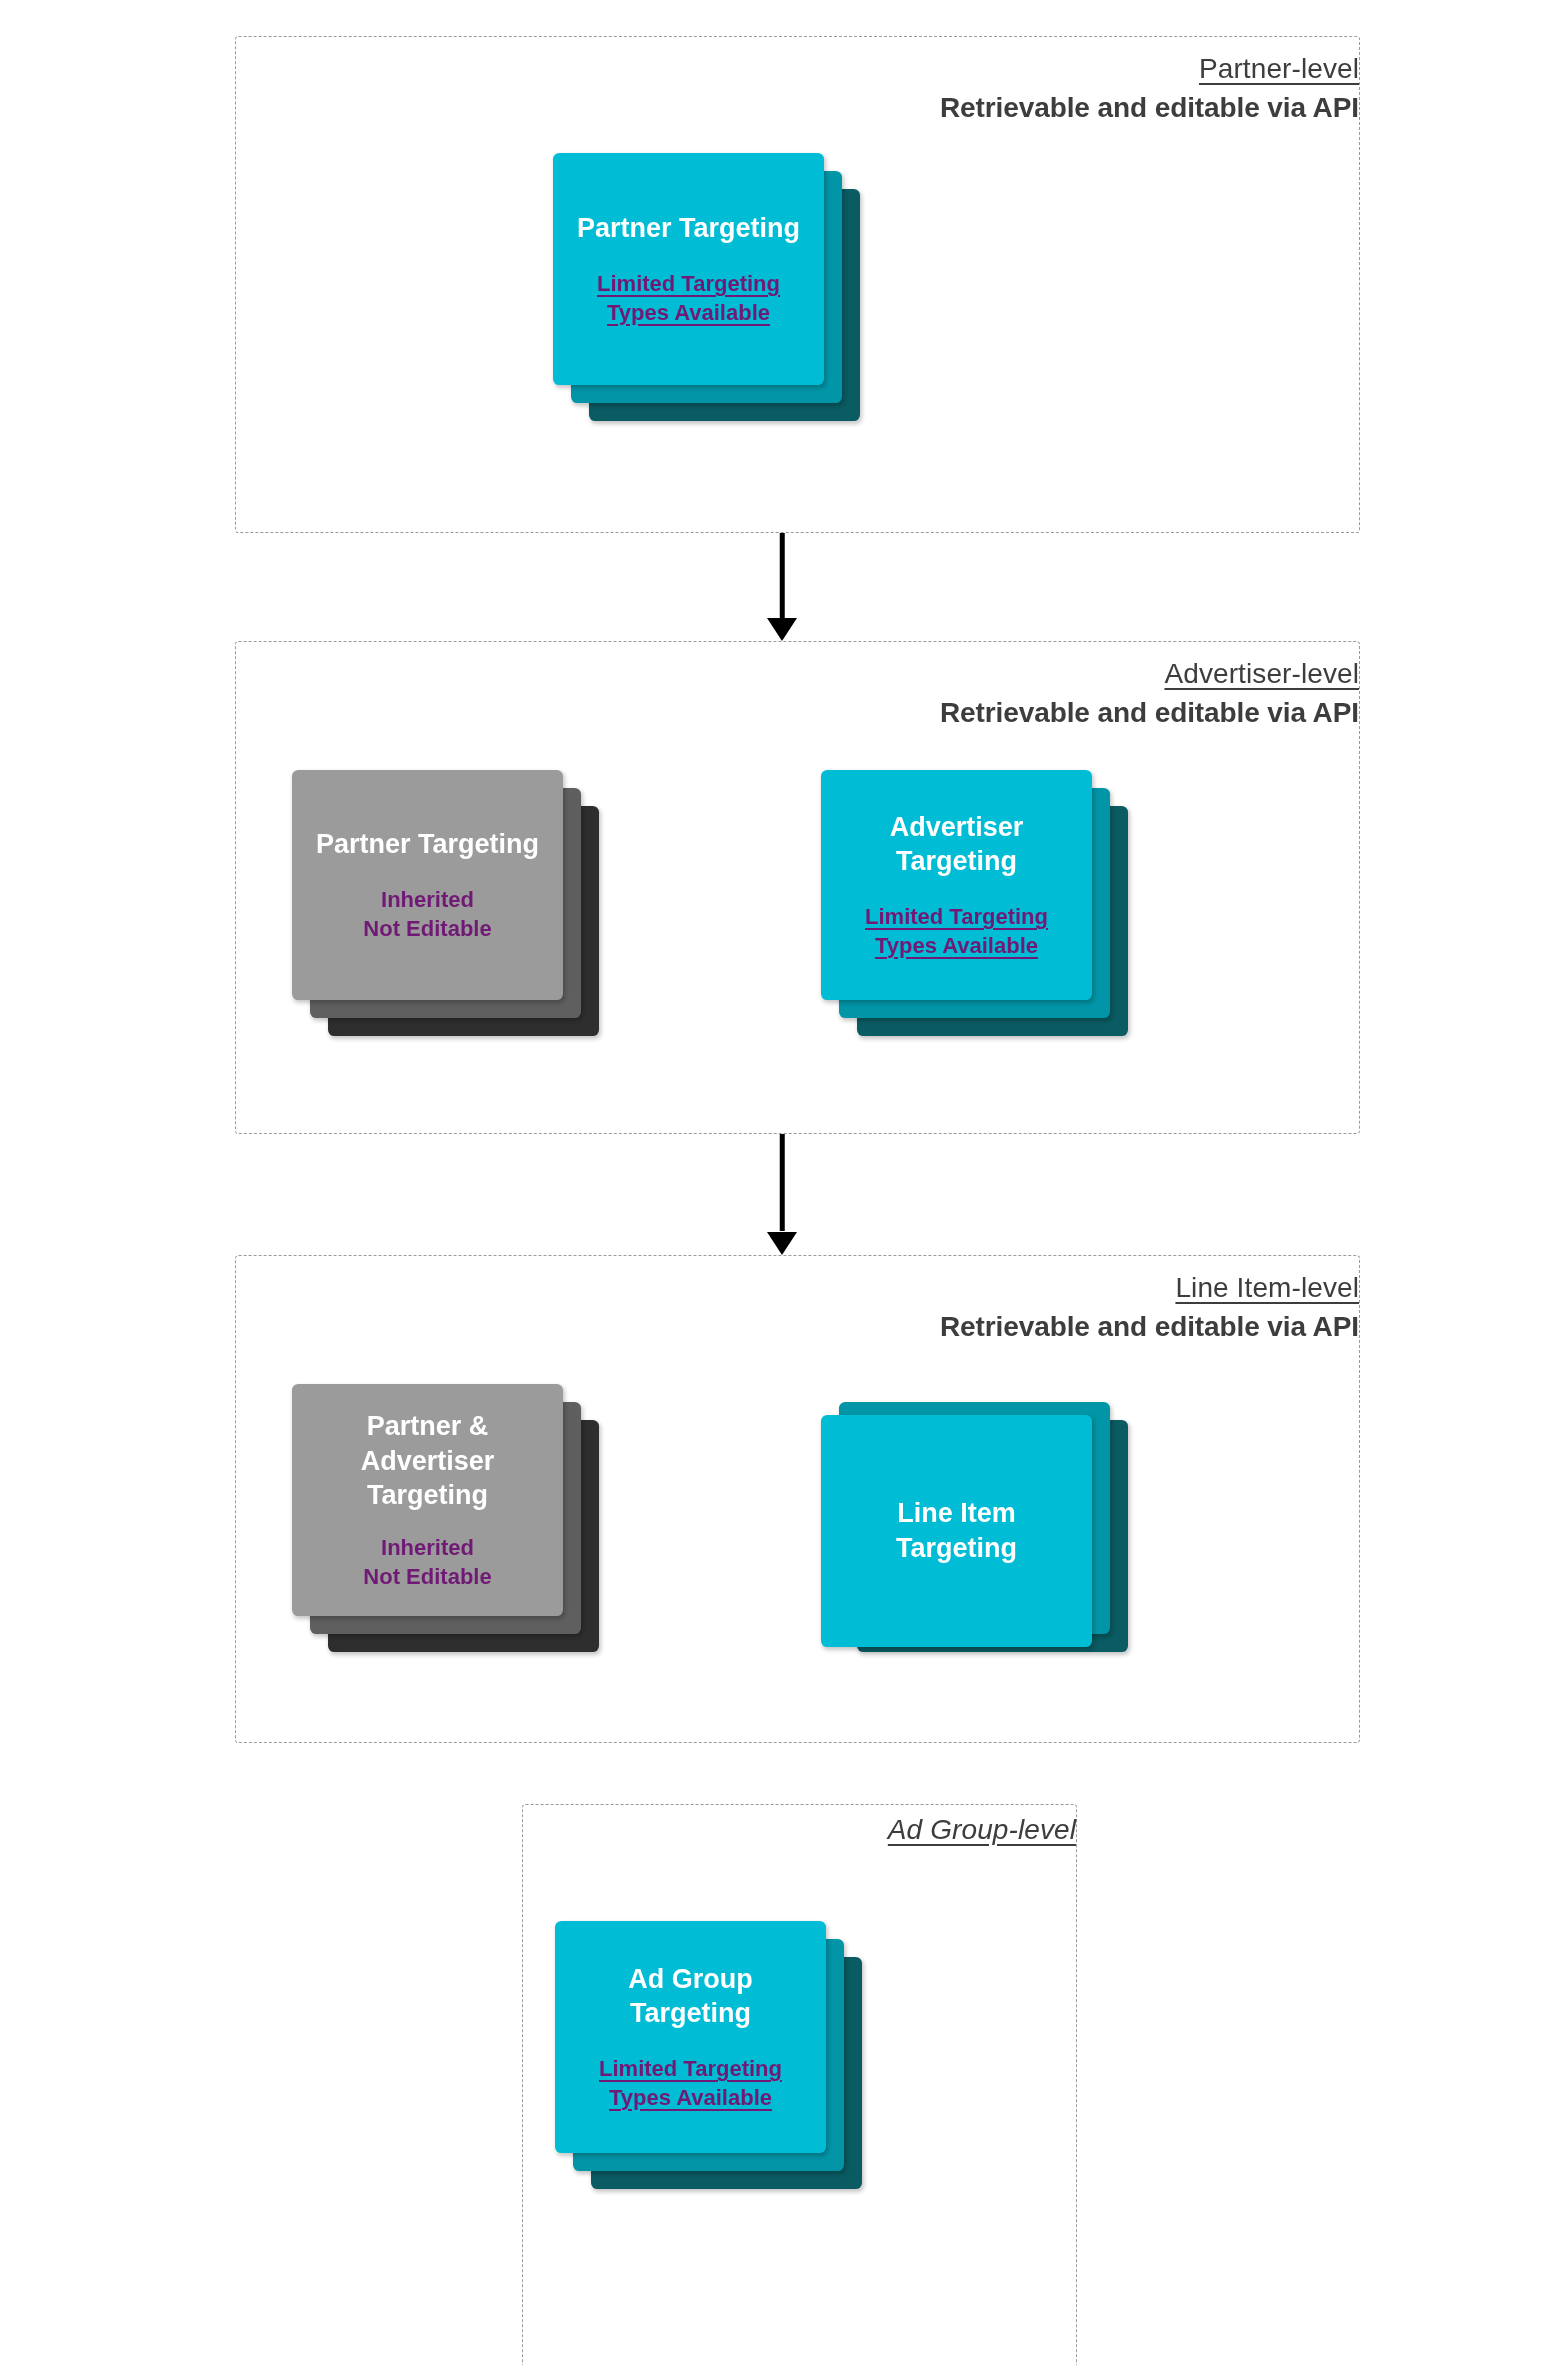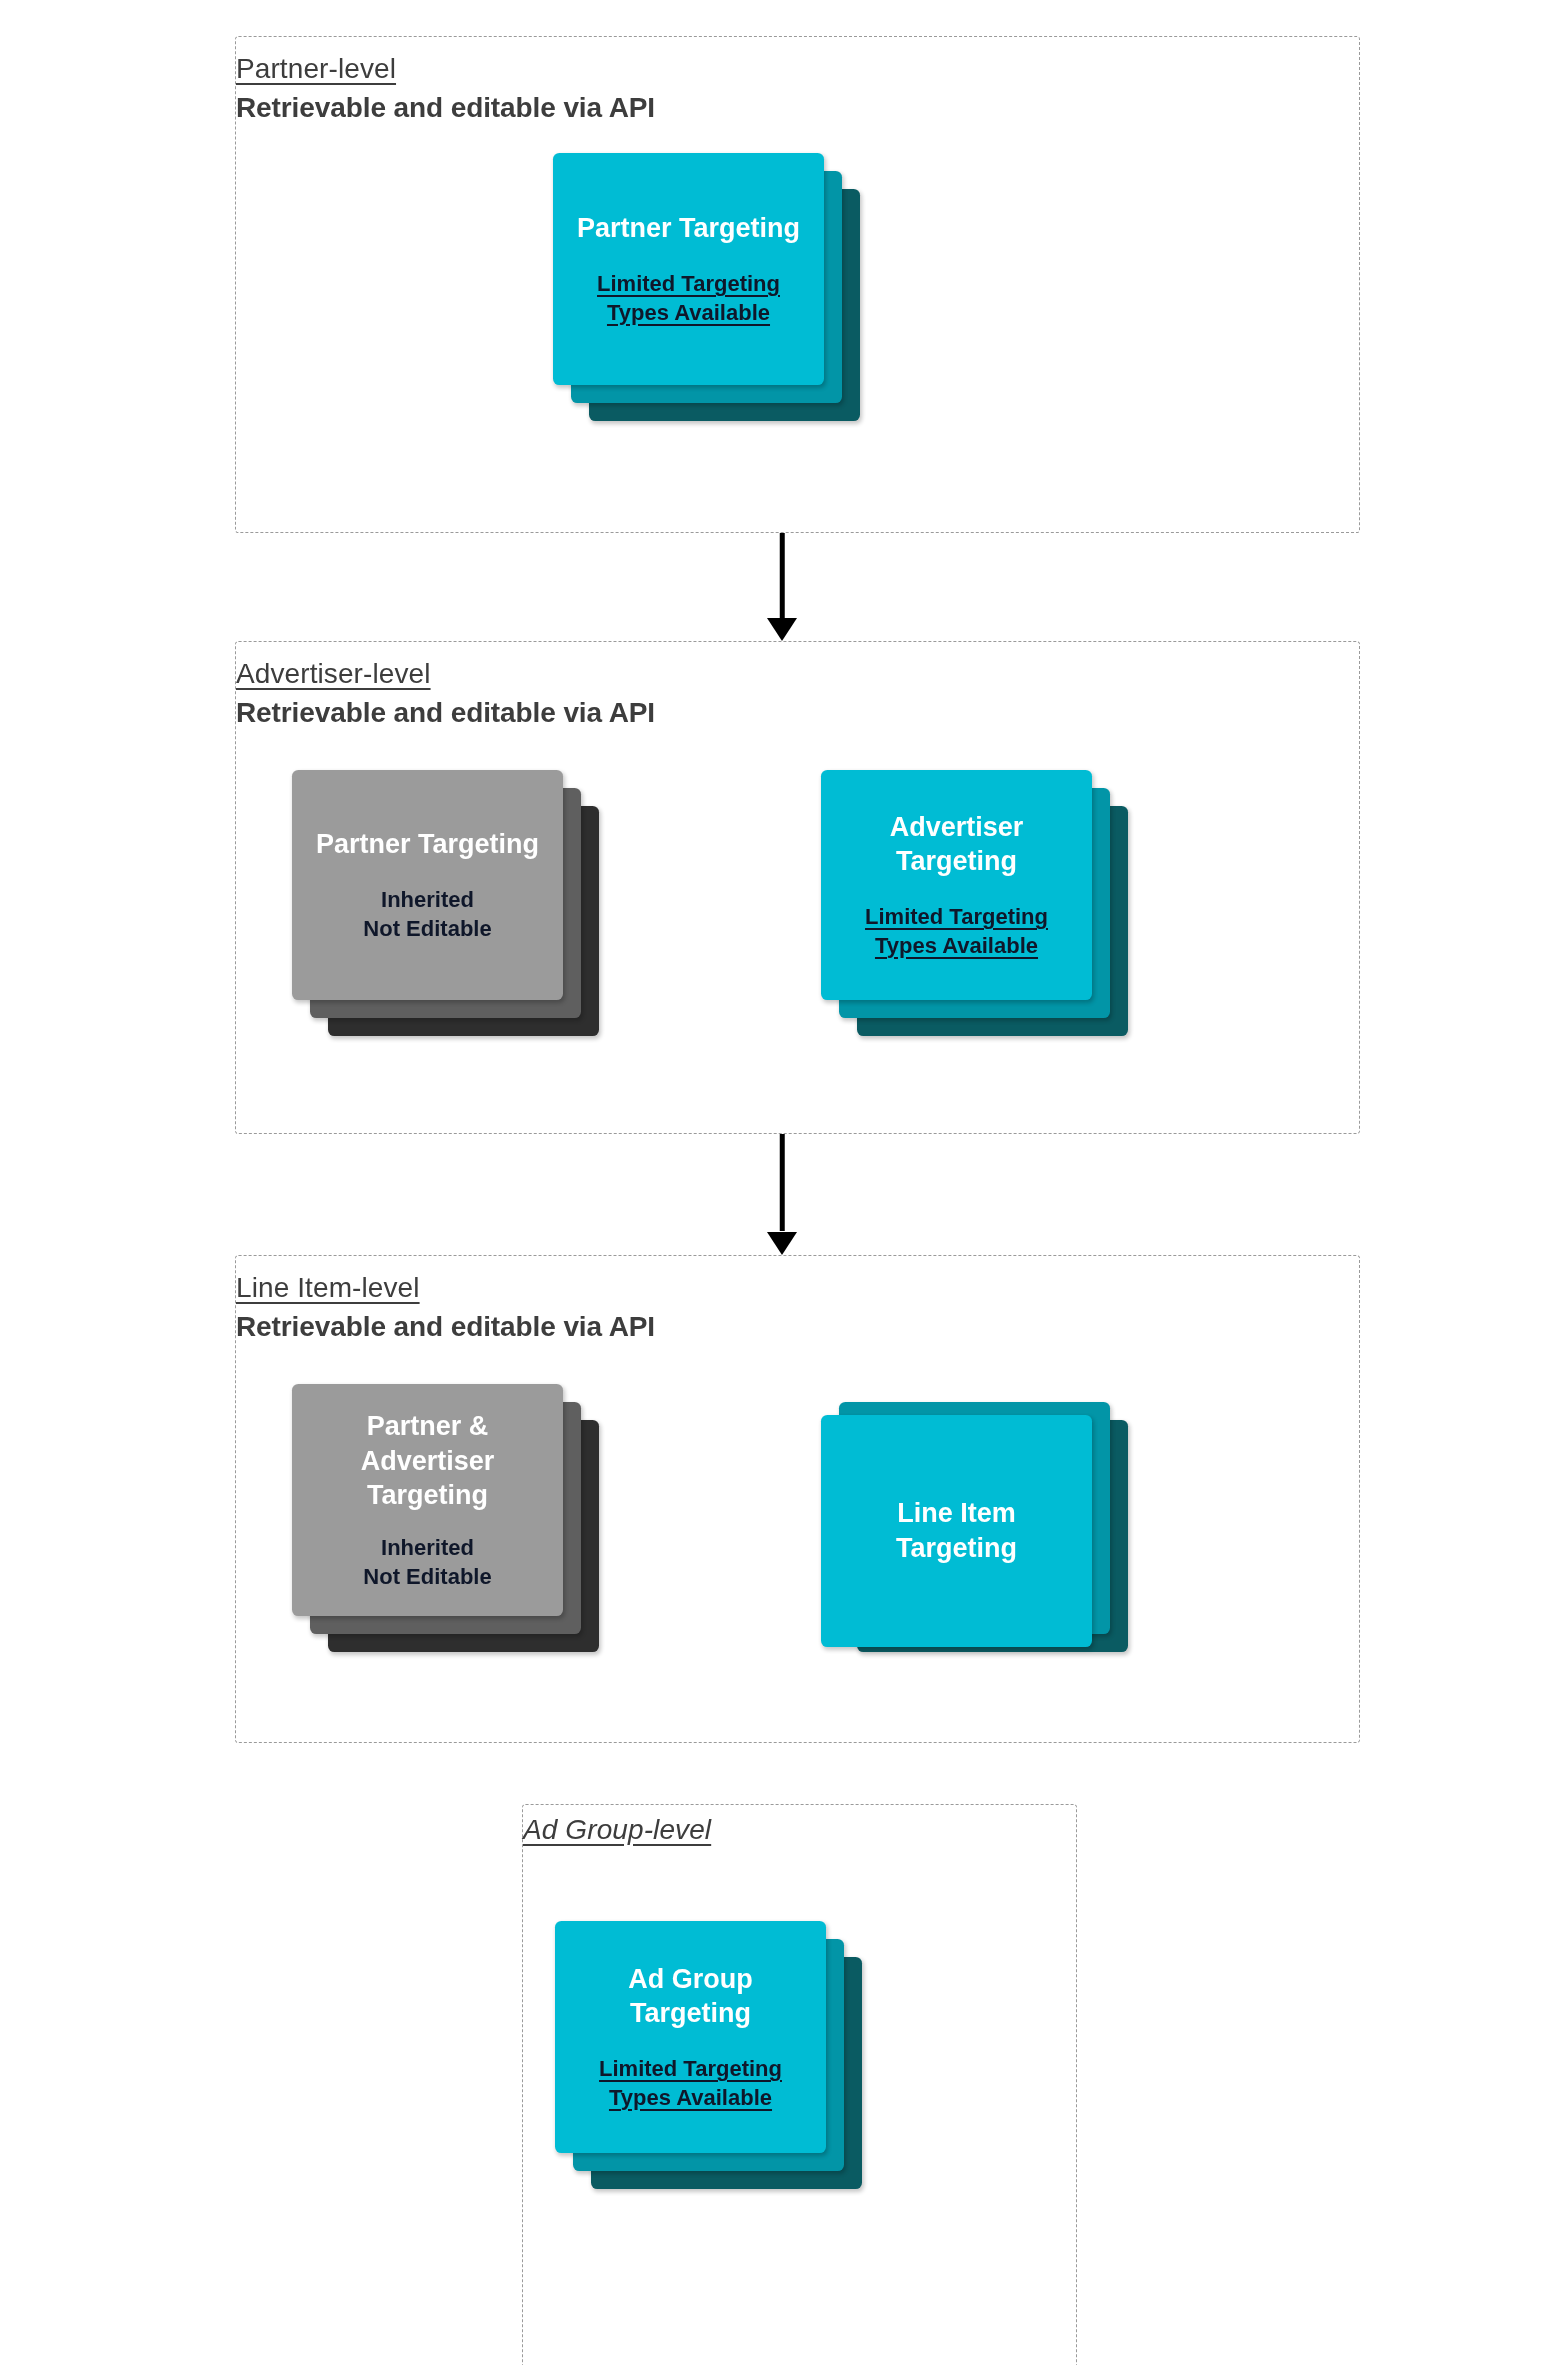--- a/index.html
+++ b/index.html
@@ -25,21 +25,21 @@
     position: absolute;
     border: 1.8px dashed #9a9a9a;
     border-radius: 3.6px;
     background: transparent;
   }
 
   .level-heading {
     position: absolute;
     left: 0;
     right: 0;
-    text-align: left;
+    text-align: right;
     line-height: 1.0;
   }
 
   .level-name {
     display: inline-block;
     font-size: 28px;
     font-weight: 400;
     color: #3d3d3d;
     text-decoration: underline;
     text-underline-offset: 4.5px;
@@ -91,21 +91,21 @@
     color: #ffffff;
     text-align: center;
     line-height: 1.28;
     padding: 0 14.3px;
   }
 
   .card-sub {
     margin-top: 23px;
     font-size: 22px;
     font-weight: 700;
-    color: #0f172a;
+    color: #701a75;
     text-align: center;
     line-height: 1.32;
     padding: 0 12.5px;
   }
 
   .card-sub.underlined {
     text-decoration: underline;
     text-underline-offset: 3.6px;
   }
 

